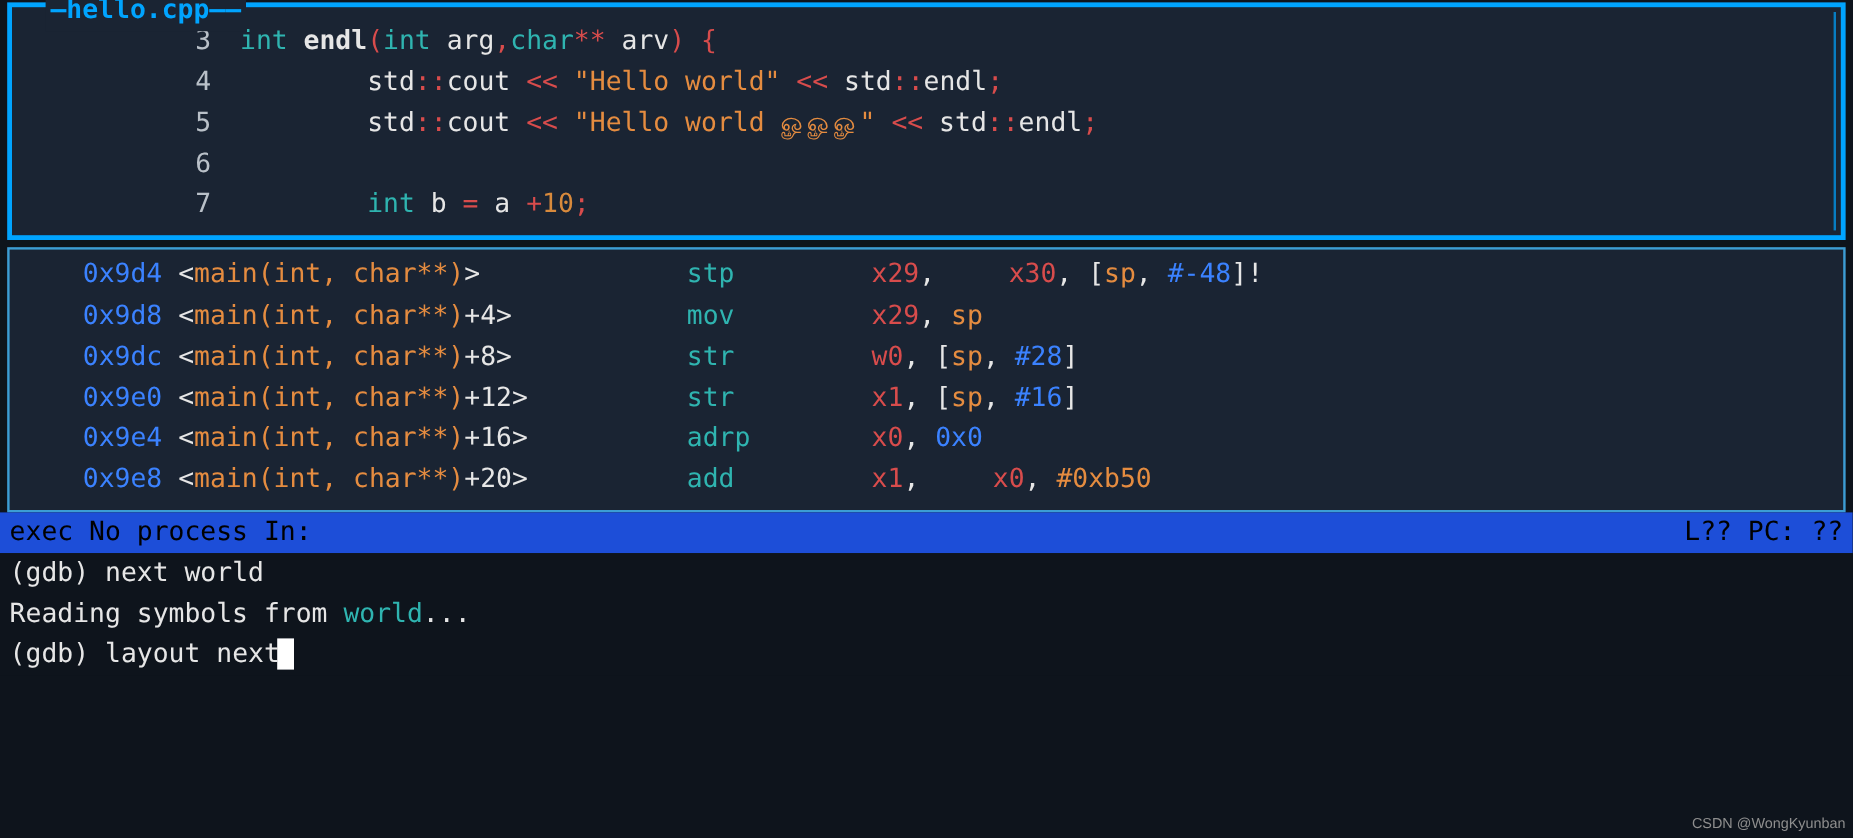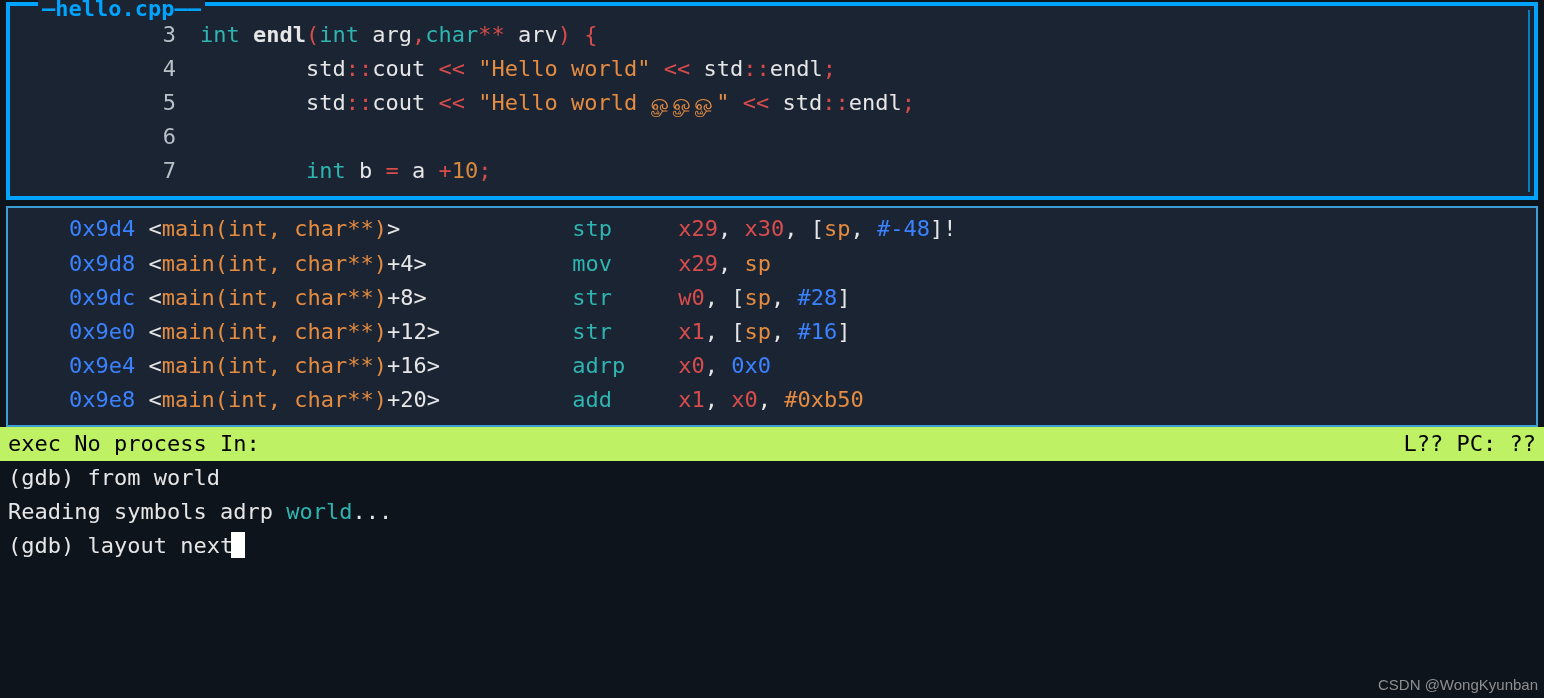--- a/index.html
+++ b/index.html
@@ -37,34 +37,34 @@
   .id{color:var(--white);}
   .ns{color:var(--white);}
   
   .asm-pane{border:2px solid var(--lighter-blue);margin:6px 6px 0 6px;background:var(--bg);padding:4px 8px 8px 8px;}
   .asm-row{white-space:pre;}
   .addr{color:var(--addr-blue);}
   .angle{color:var(--white);}
   .sym{color:var(--sym-orange);margin-top:32px;}
   .off{color:var(--white);}
   .mn{color:var(--kw-teal);}
-  .reg-red{color:var(--punct-red);}
+  .reg-red{color:var(--punct-red);margin-left:48px;}
   .reg-orange{color:var(--sym-orange);}
   .bracket{color:var(--white);}
   .imm-blue{color:var(--addr-blue);}
   .imm-orange{color:var(--sym-orange);}
   .comma{color:var(--white);}
   
-  .status-bar{background:#bef264;color:#000000;padding:0 8px;display:flex;justify-content:space-between;font-weight:500;text-align:right;}
+  .status-bar{background:#1d4ed8;color:#000000;padding:0 8px;display:flex;justify-content:space-between;font-weight:500;text-align:right;}
   
   .console{padding:0 8px;background:#0e141c;}
   .console .gdb-prompt{color:var(--white);}
   .console .world{color:var(--kw-teal);}
   .cursor{display:inline-block;width:14px;height:26px;background:#ffffff;vertical-align:text-bottom;margin-left:-2px;}
-  .watermark{position:absolute;right:6px;bottom:4px;color:var(--watermark);font-size:15px;font-family:sans-serif;}
+  .watermark{position:absolute;right:6px;bottom:4px;color:var(--watermark);font-size:12px;font-family:sans-serif;}
   
   .src-pane::after{content:"";position:absolute;top:4px;right:4px;bottom:4px;width:2px;background:var(--blue-border);opacity:.7;}
 </style>
 </head>
 <body>
 
 <div class="root">
 
   <div class="pane src-pane">
     <div class="src-title">
@@ -87,19 +87,19 @@
       <div class="asm-row">    <span class="addr">0x9e4</span> <span class="angle">&lt;</span><span class="sym">main(int, char**)</span><span class="off">+16</span><span class="angle">&gt;</span>          <span class="mn">adrp    </span><span><span class="reg-red">x0</span><span class="comma">, </span><span class="imm-blue">0x0</span></span></div>
       <div class="asm-row">    <span class="addr">0x9e8</span> <span class="angle">&lt;</span><span class="sym">main(int, char**)</span><span class="off">+20</span><span class="angle">&gt;</span>          <span class="mn">add     </span><span><span class="reg-red">x1</span><span class="comma">, </span><span class="reg-red">x0</span><span class="comma">, </span><span class="imm-orange">#0xb50</span></span></div>
     </div>
 
   <div class="status-bar">
     <span>exec No process In:</span>
     <span>L??   PC: ??</span>
   </div>
 
   <div class="console" id="console-body">
-      <div><span class="gdb-prompt">(gdb) </span><span>from world</span></div>
-      <div><span>Reading symbols adrp </span><span class="world">world</span><span>...</span></div>
+      <div><span class="gdb-prompt">(gdb) </span><span>next world</span></div>
+      <div><span>Reading symbols from </span><span class="world">world</span><span>...</span></div>
       <div><span class="gdb-prompt">(gdb) </span><span>layout next</span><span class="cursor"></span></div>
     </div>
 
   <div class="watermark">CSDN @WongKyunban</div>
 </div>
 
 </body></html>

